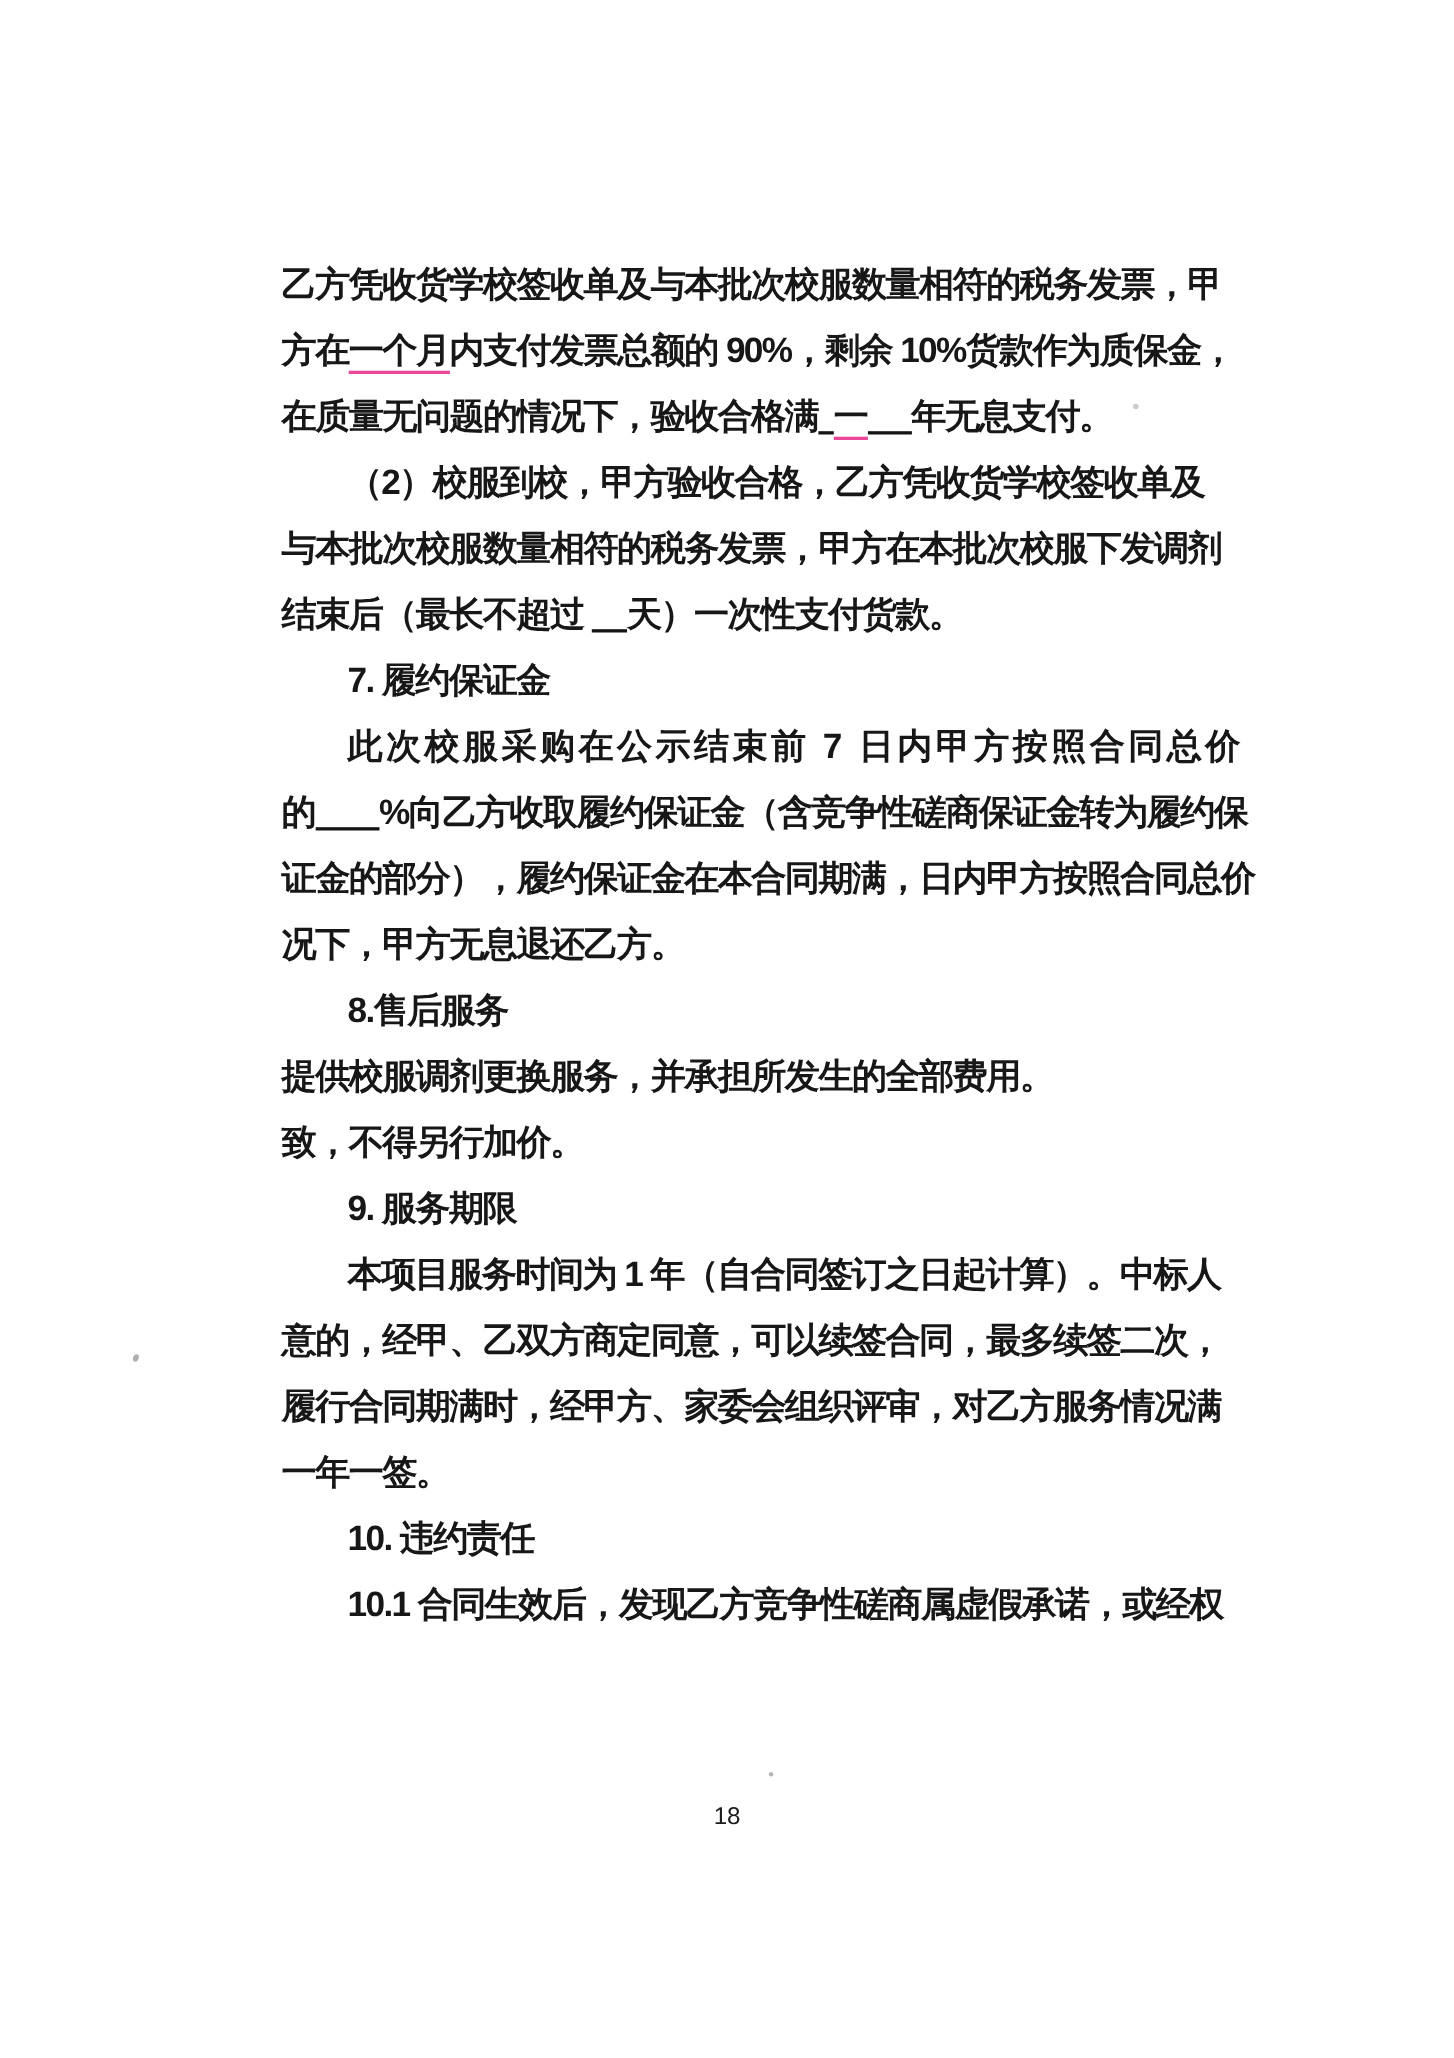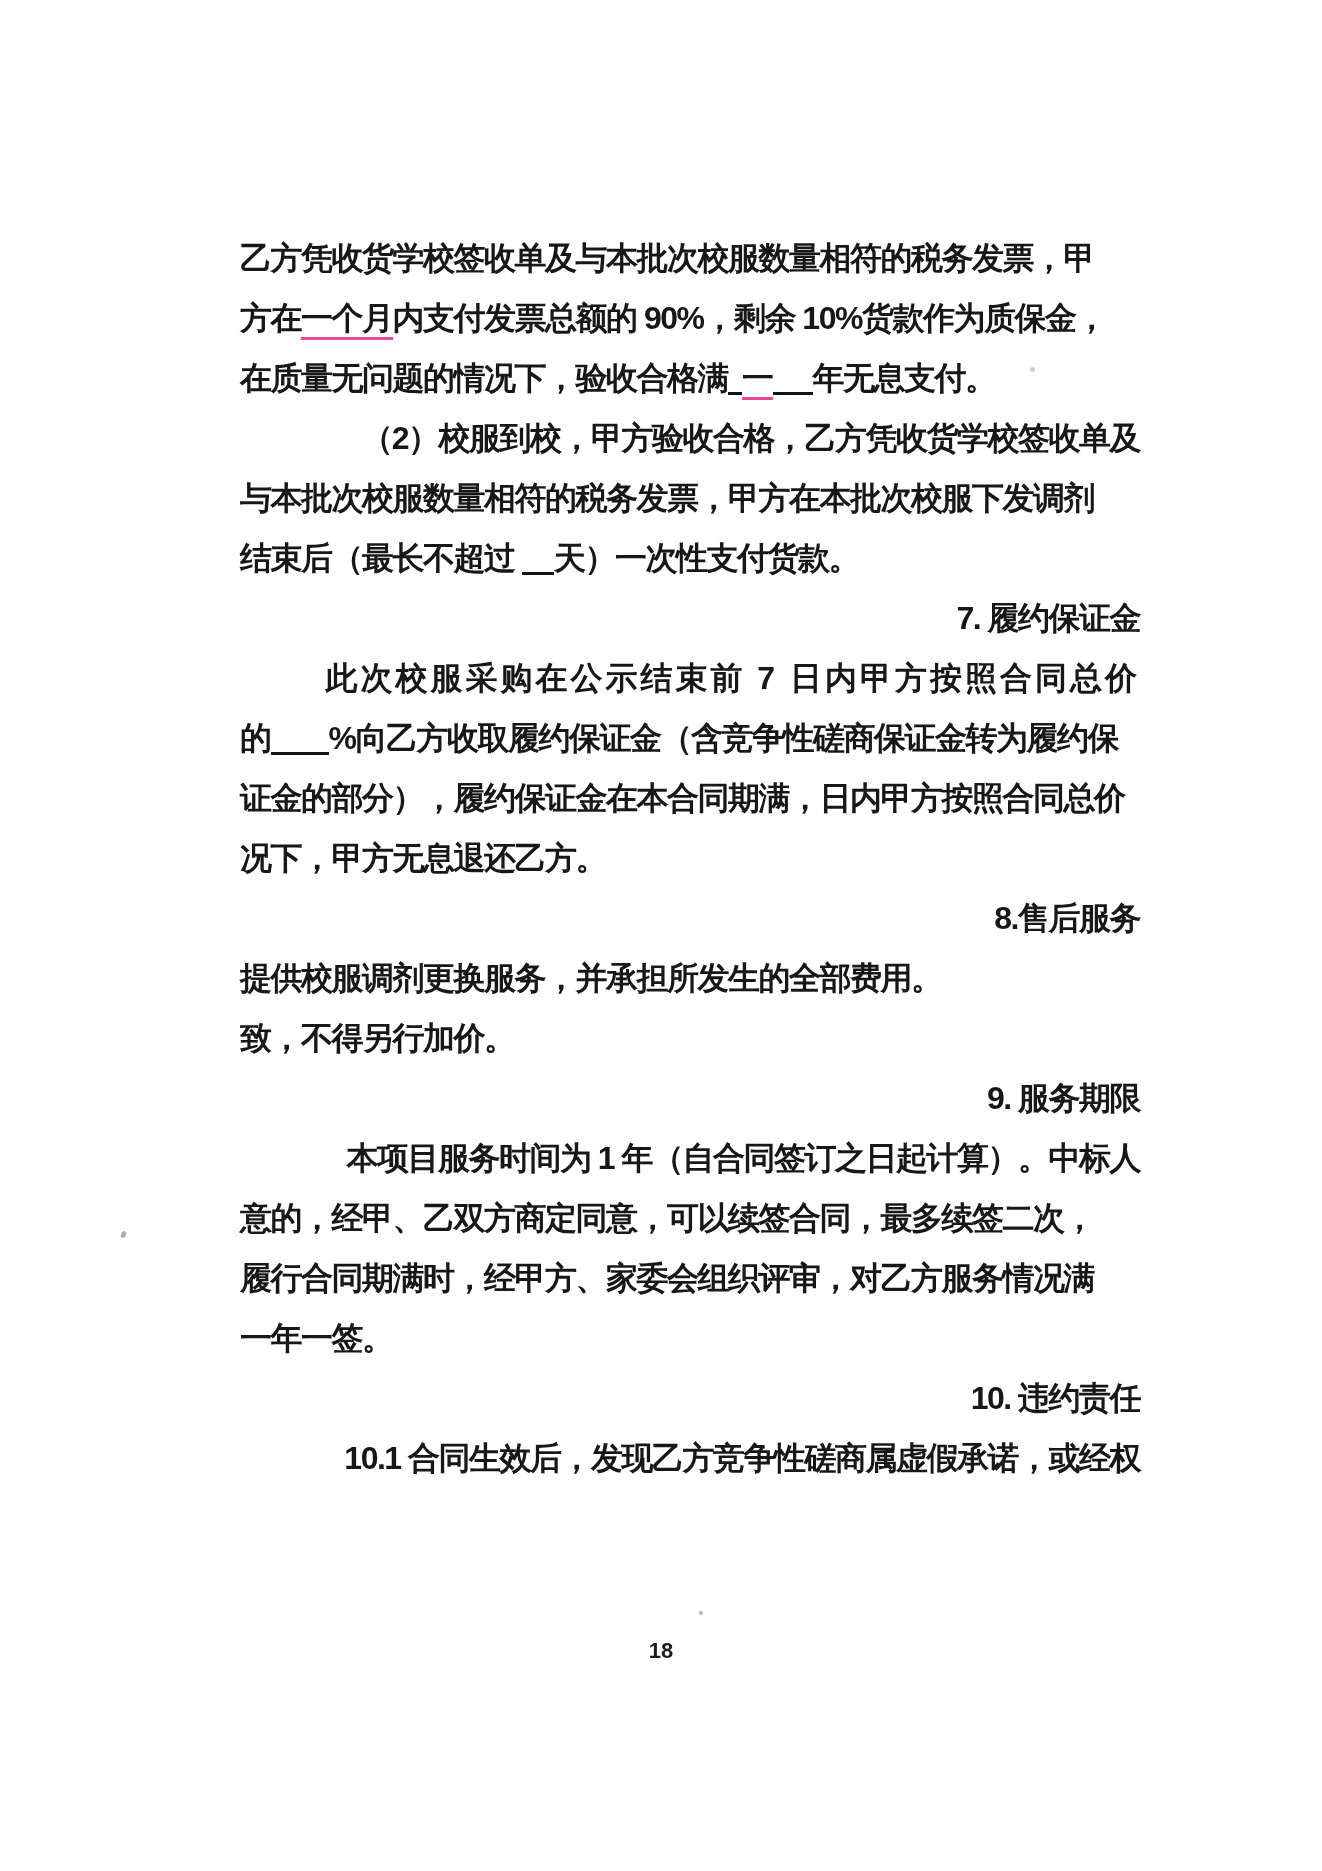--- a/index.html
+++ b/index.html
@@ -7,52 +7,52 @@
     position: relative;
     width: 1322px;
     height: 1871px;
     background: #ffffff;
     overflow: hidden;
     font-family: "Liberation Sans", "DejaVu Sans", sans-serif;
     color: #171717;
   }
   .text-block {
     position: absolute;
-    left: 240px;
+    left: 256px;
     top: 228px;
     width: 900px;
   }
   .line {
     height: 60px;
     line-height: 60px;
     font-size: 32px;
     font-weight: bold;
     letter-spacing: -1.5px;
     white-space: nowrap;
   }
-  .line.indent { padding-left: 60px; text-align: right; }
+  .line.indent { padding-left: 60px; }
   .u {
     border-bottom: 3px solid #ec4899;
     padding-bottom: 1px;
   }
   .blank {
     display: inline-block;
     height: 3px;
     background: #141414;
     vertical-align: baseline;
     transform: translateY(6px);
   }
   .page-number {
     position: absolute;
     top: 1638px;
     left: 0;
     width: 100%;
     text-align: center;
     font-size: 22px;
-    font-weight: bold;
+    font-weight: normal;
     letter-spacing: 0;
     color: #1c1c1c;
   }
   .speck {
     position: absolute;
     background: #6b6b6b;
     border-radius: 50%;
   }
   .speck-1 { left: 121px; top: 1231px; width: 5px; height: 7px; opacity: .55; transform: rotate(20deg); }
   .speck-2 { left: 1030px; top: 367px; width: 5px; height: 5px; opacity: .35; }

